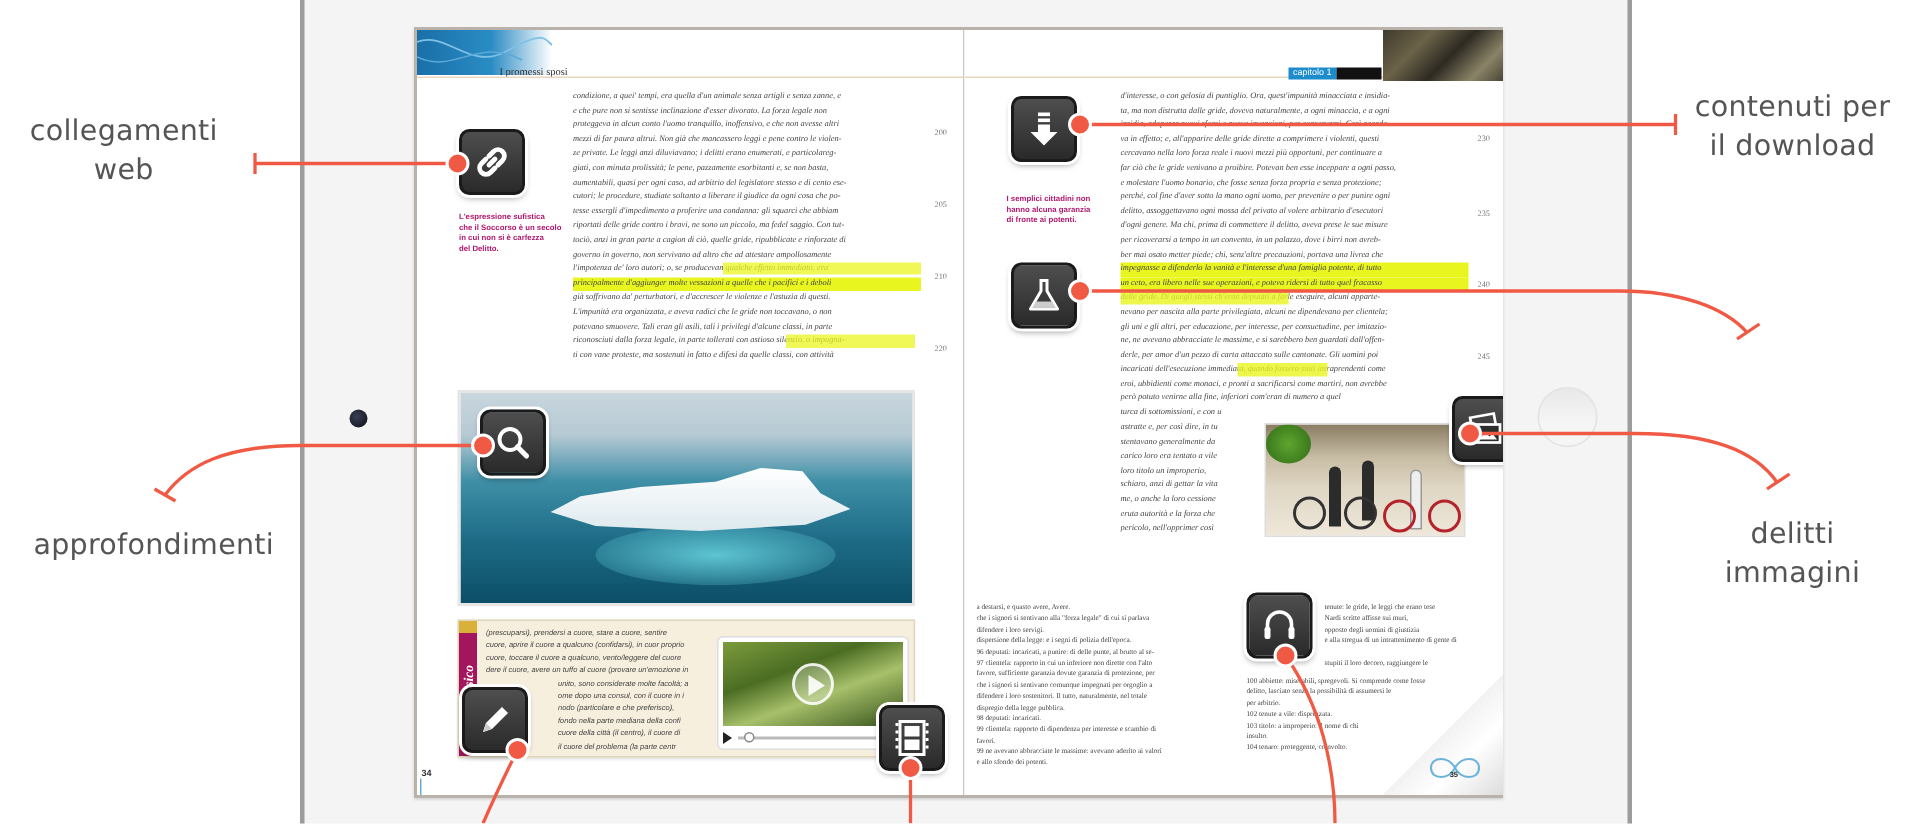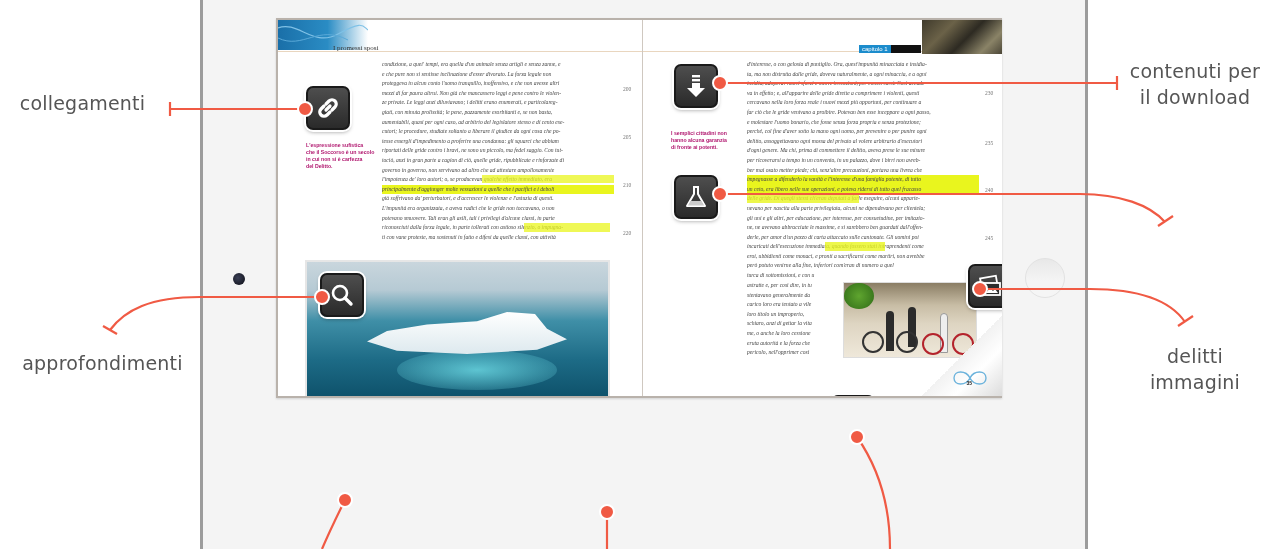--- a/index.html
+++ b/index.html
@@ -5,21 +5,21 @@
   * { box-sizing: border-box; margin: 0; padding: 0; }
   html, body { width: 1280px; height: 549px; overflow: hidden; background: #ffffff; font-family: "Liberation Sans", sans-serif; }
   .stage { position: relative; width: 1280px; height: 549px; }
 
   
   .tablet { position: absolute; left: 200px; top: -30px; width: 888px; height: 620px; background: #f4f4f4; border-left: 3px solid #9c9c9c; border-right: 3px solid #9c9c9c; }
   .camera { position: absolute; left: 233px; top: 273px; width: 12px; height: 12px; border-radius: 50%; background: radial-gradient(circle at 40% 40%, #3a3f55, #0c0d14); }
   .home-btn { position: absolute; left: 1025px; top: 258px; width: 40px; height: 40px; border-radius: 50%; border: 1px solid #e2e2e2; background: linear-gradient(#e8e8e8 0%, #f5f5f5 60%); }
 
   
-  .book { position: absolute; left: 276px; top: 18px; width: 726px; height: 380px; background: #fff; border: 2px solid #b9b2ab; box-shadow: 0 1px 2px rgba(0,0,0,0.15); }
+  .book { position: absolute; left: 276px; top: 18px; width: 726px; height: 514px; background: #fff; border: 2px solid #b9b2ab; box-shadow: 0 1px 2px rgba(0,0,0,0.15); }
   .page { position: absolute; top: 0; height: 100%; background: #fff; overflow: hidden; }
   .page-left { left: 0; width: 365px; border-right: 1px solid #cfc8c0; }
   .page-right { left: 365px; width: 359px; }
 
   .header-band-left { position: absolute; left: 0; top: 0; width: 90px; height: 30px; background: linear-gradient(90deg, #1a6fa8 0%, #2a8cc4 55%, rgba(255,255,255,0) 100%); }
   .header-band-left svg { position: absolute; left: 0; top: 0; }
   .running-head { position: absolute; left: 55px; top: 24px; font-family: "Liberation Serif", serif; font-size: 7px; color: #333; }
   .header-rule { position: absolute; left: 0; top: 31px; height: 1px; background: #e9d6bf; }
 
   .chapter-tag { position: absolute; left: 216px; top: 25px; background: #1c8ccc; color: #fff; font-size: 6px; padding: 1px 3px; }
@@ -384,22 +384,23 @@
       <circle cx="322" cy="297" r="7"></circle>
       <circle cx="720" cy="83" r="7"></circle>
       <circle cx="720" cy="194" r="7"></circle>
       <circle cx="980" cy="289" r="7"></circle>
       <circle cx="345" cy="500" r="7"></circle>
       <circle cx="607" cy="512" r="7"></circle>
       <circle cx="857" cy="437" r="7"></circle>
     </g>
   </svg>
 
-  <div class="callout-label" style="left:10px; top:90px; width:145px;">
+  <div class="callout-label" style="left:10px; top:74px; width:145px;">
     <div>collegamenti</div>
+    <div>web</div>
   </div>
   <div class="callout-label" style="left:1120px; top:58px; width:150px;">
     <div>contenuti per</div>
     <div>il download</div>
   </div>
   <div class="callout-label" style="left:10px; top:350px; width:185px;">
     <div>approfondimenti</div>
   </div>
   <div class="callout-label" style="left:1135px; top:343px; width:120px;">
     <div>delitti</div>

